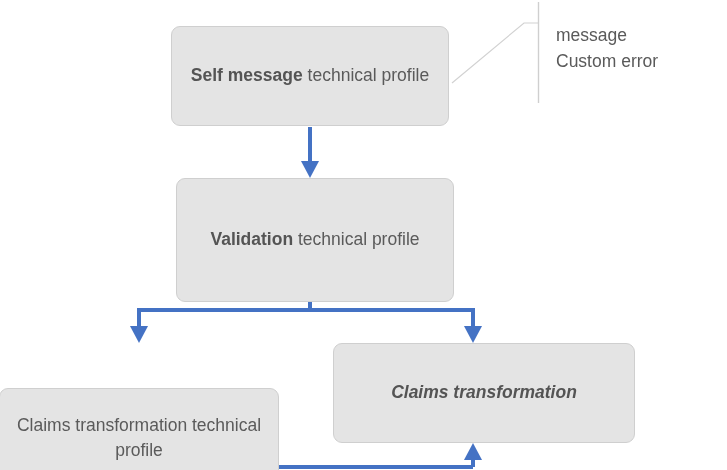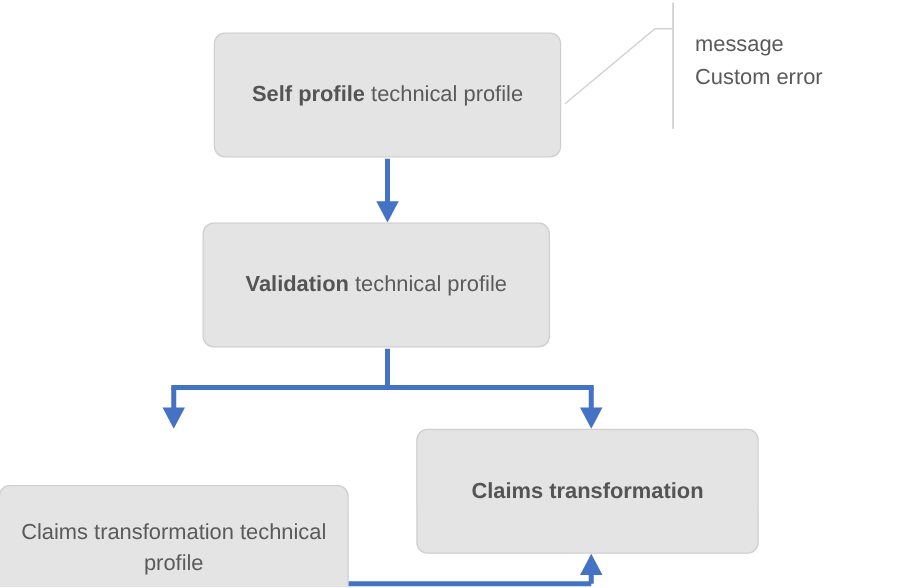--- a/index.html
+++ b/index.html
@@ -36,23 +36,23 @@
   }
   .flow-box .txt {
     display: block;
     width: 100%;
   }
   .flow-box b {
     font-weight: bold;
     color: #545454;
   }
   #box-self-asserted { left: 171px; top: 26px;  width: 278px; height: 100px; }
-  #box-validation    { left: 162px; top: 178px; width: 278px; height: 100px; }
+  #box-validation    { left: 176px; top: 178px; width: 278px; height: 124px; }
   #box-claims-tp     { left: -1px;  top: 343px; width: 280px; height: 100px; margin-top: 45px; }
-  #box-claims-bold   { left: 333px; top: 343px; width: 274px; height: 100px; }
+  #box-claims-bold   { left: 333px; top: 343px; width: 302px; height: 100px; font-style: italic; }
 
   svg.connectors {
     position: absolute;
     left: 0;
     top: 0;
     width: 727px;
     height: 470px;
     pointer-events: none;
   }
 
@@ -95,21 +95,21 @@
 
     <g>
       <line x1="139" y1="443" x2="139" y2="467" stroke="#4472c4" stroke-width="4"></line>
       <line x1="137" y1="467" x2="473" y2="467" stroke="#4472c4" stroke-width="4"></line>
       <line x1="473" y1="467" x2="473" y2="457" stroke="#4472c4" stroke-width="4"></line>
       <polygon points="473,443 464,460 482,460" fill="#4472c4"></polygon>
     </g>
   </svg>
 
   <div class="flow-box" id="box-self-asserted">
-    <span class="txt"><b>Self profile</b><span> technical profile</span></span>
+    <span class="txt"><b>Self message</b><span> technical profile</span></span>
   </div>
 
   <div class="flow-box" id="box-validation">
     <span class="txt"><b>Validation</b><span> technical profile</span></span>
   </div>
 
   <div class="flow-box" id="box-claims-tp">
     <span class="txt"><b></b><span>Claims transformation technical profile</span></span>
   </div>
 

